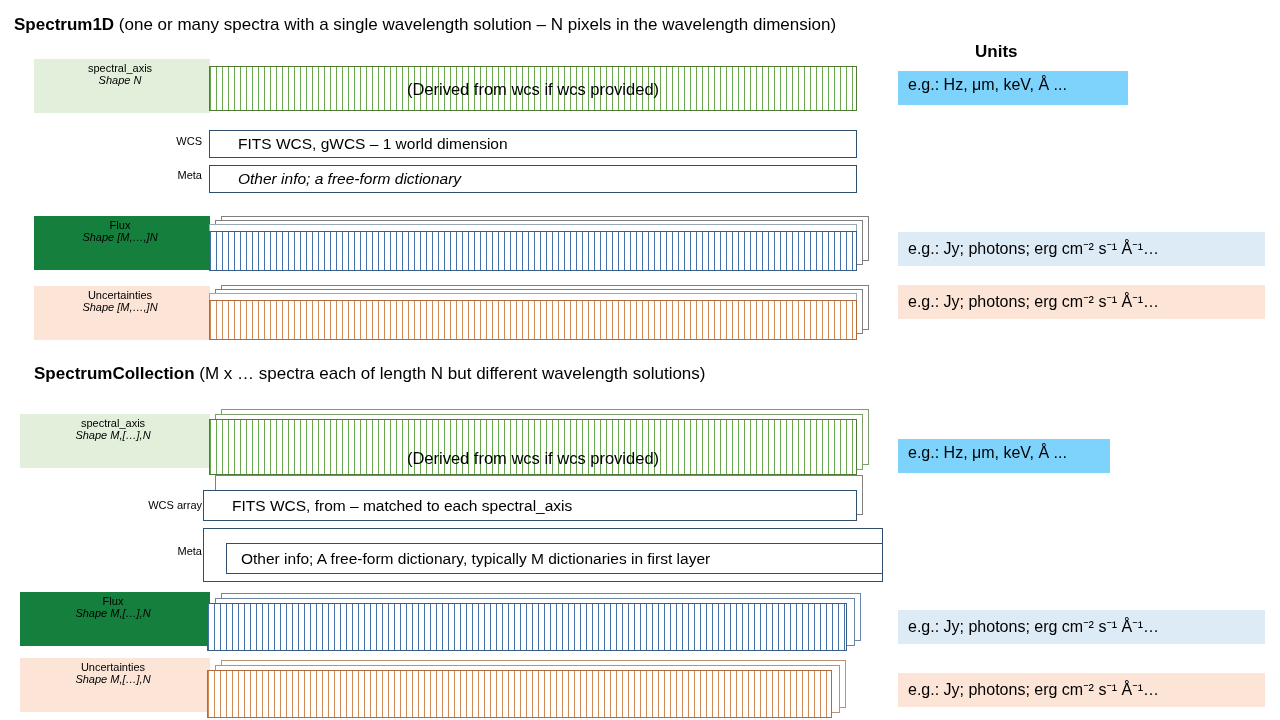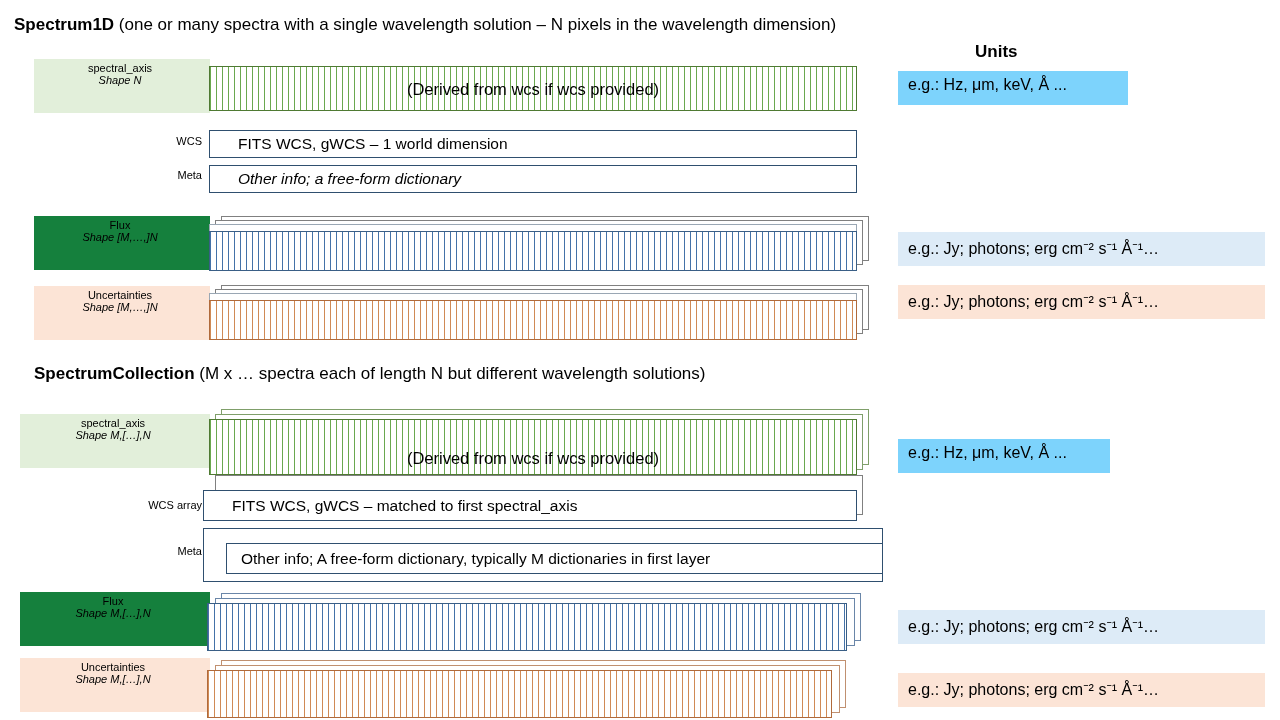--- a/index.html
+++ b/index.html
@@ -233,21 +233,21 @@
   </div>
 
   <div class="unit-chip unit-green" style="left:898px; top:430px; width:212px; height:34px;">e.g.: Hz, μm, keV, Å ...</div>
 
   <div class="row-label" style="left:20px; top:487px; width:190px; height:26px;">
     <span>WCS array</span>
   </div>
 
   <div class="sheet gray" style="left:215px; top:466px; width:648px; height:40px;"></div>
   <div class="plainbox" style="left:203px; top:481px; width:654px; height:31px;">
-    <div class="txt">FITS WCS, gWCS – matched to first spectral_axis</div>
+    <div class="txt">FITS WCS, from – matched to each spectral_axis</div>
   </div>
 
   <div class="row-label" style="left:20px; top:533px; width:190px; height:26px;">
     <span>Meta</span>
   </div>
 
   <div class="plainbox" style="left:203px; top:519px; width:680px; height:54px;"></div>
   <div class="plainbox" style="left:226px; top:534px; width:657px; height:31px;">
     <div class="txt" style="left:14px;">Other info; A free-form dictionary, typically M dictionaries in first layer</div>
   </div>

